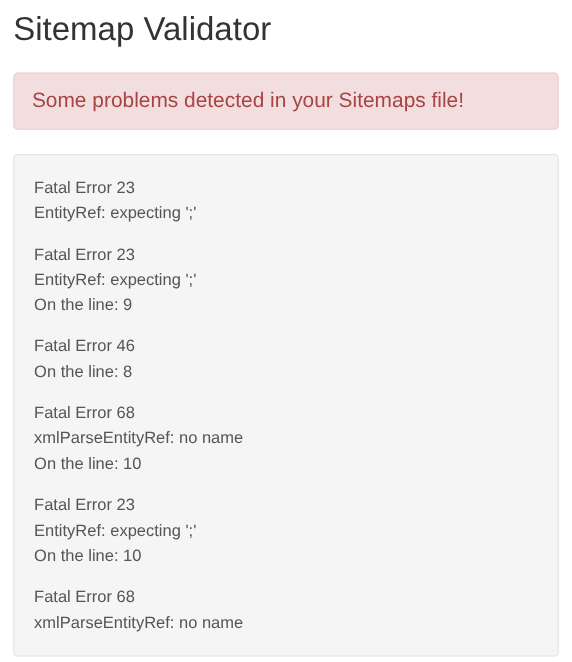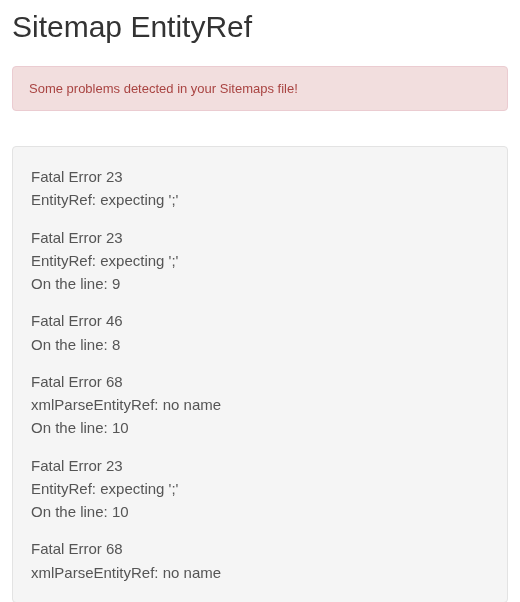--- a/index.html
+++ b/index.html
@@ -18,22 +18,22 @@
     font-weight: 500;
     color: #333;
     margin: 0 0 22px 0;
   }
   .alert {
     background: #f2dede;
     border: 1px solid #ebccd1;
     color: #a94442;
     padding: 14px 16px;
     border-radius: 4px;
-    font-size: 13px;
-    margin-bottom: 35px;
+    font-size: 19px;
+    margin-bottom: 22px;
   }
   .well {
     background: #f5f5f5;
     border: 1px solid #e3e3e3;
     border-radius: 4px;
     padding: 18px 18px 4px 18px;
   }
   .error-block {
     margin-bottom: 14px;
     color: #555;
@@ -42,21 +42,21 @@
   }
   .error-title {
     font-weight: 400;
     color: #555;
   }
 </style>
 </head>
 <body>
 
 <div class="page">
-  <h1 class="page-title">Sitemap EntityRef</h1>
+  <h1 class="page-title">Sitemap Validator</h1>
 
   <div class="alert">Some problems detected in your Sitemaps file!</div>
 
   <div class="well">
 
     <div class="error-block">
       <div class="error-title">Fatal Error 23</div>
       <div>EntityRef: expecting ';'</div>
     </div>
 

